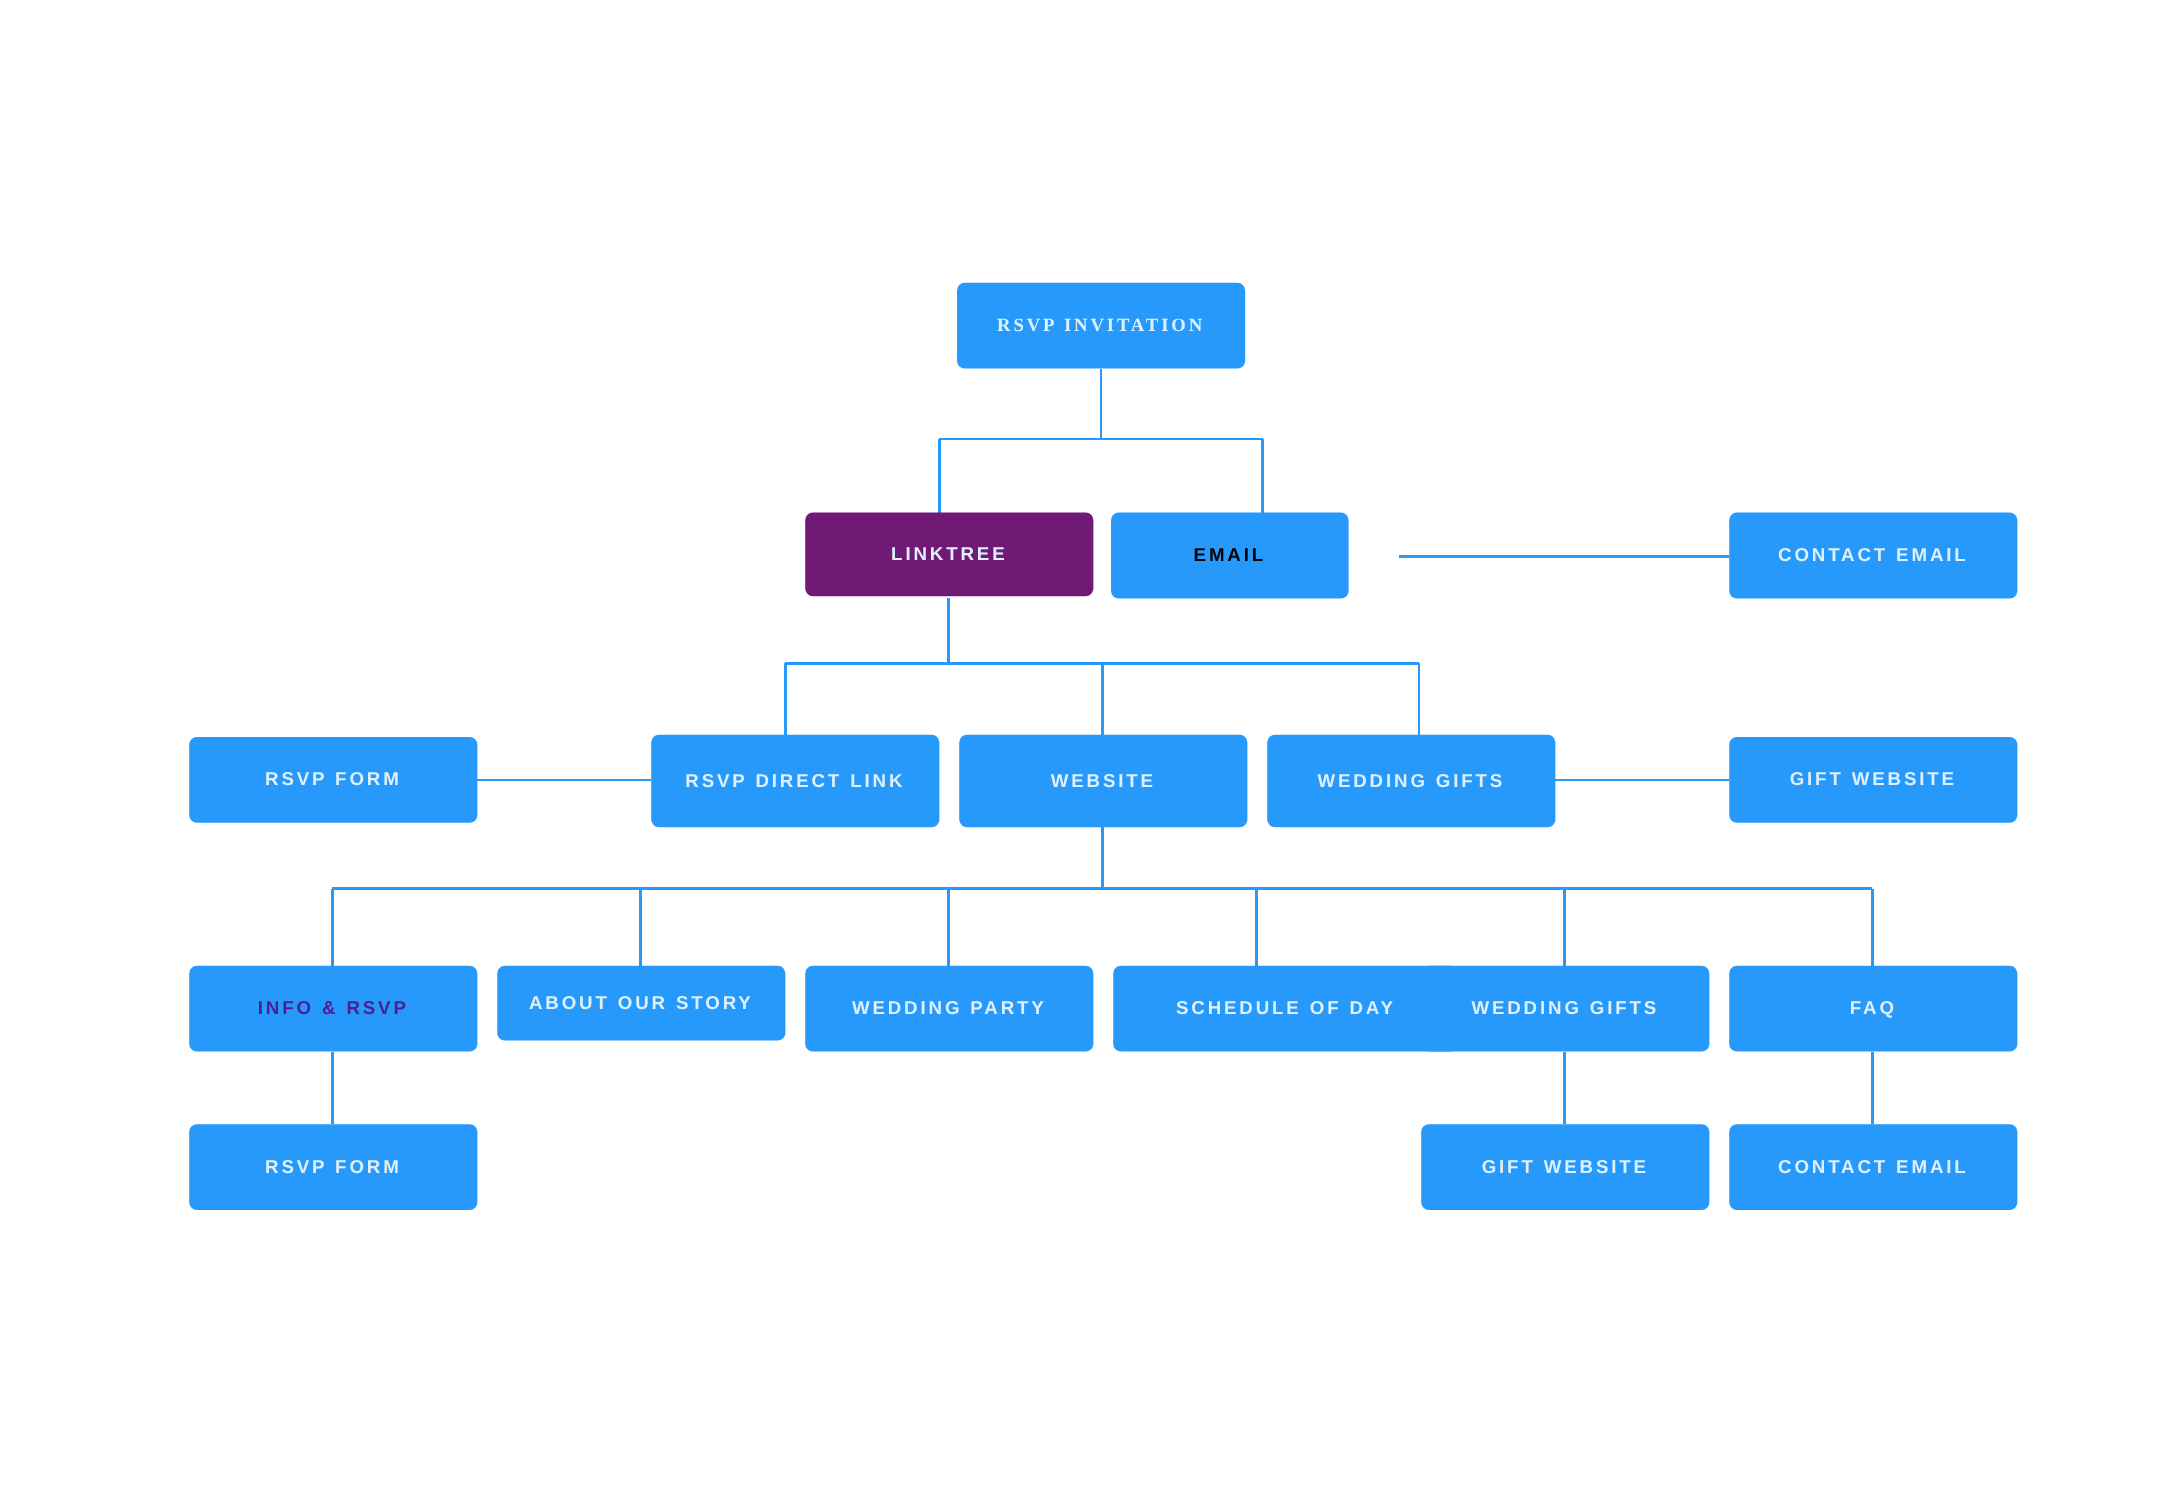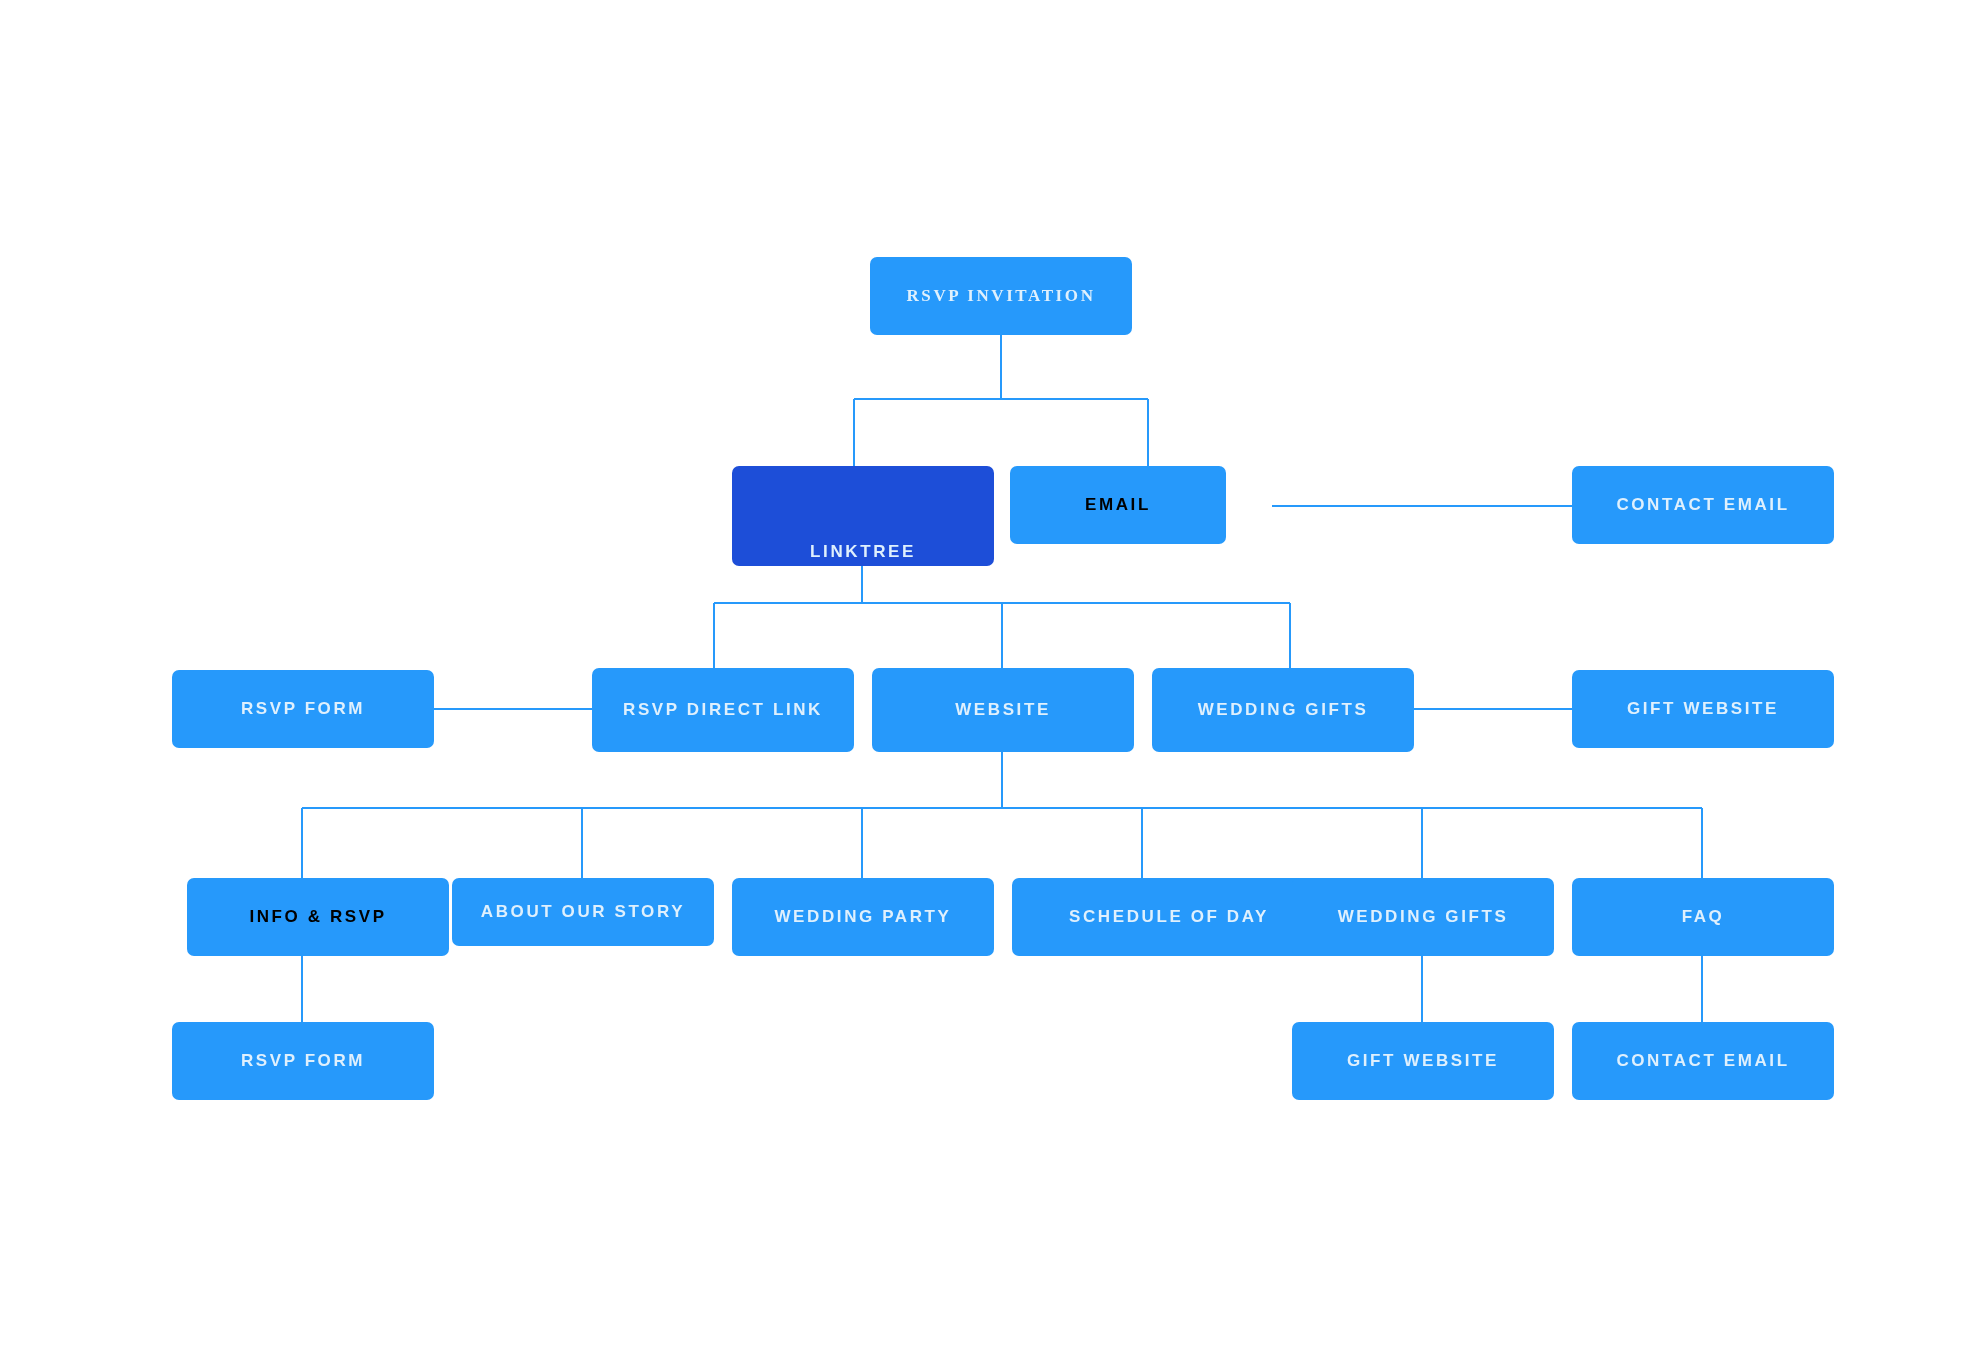--- a/index.html
+++ b/index.html
@@ -75,21 +75,21 @@
       <line x1="1422" x2="1422" y1="808" y2="878" stroke="#2699fb" stroke-width="2.4" shape-rendering="crispEdges"></line>
       <line x1="1702" x2="1702" y1="808" y2="878" stroke="#2699fb" stroke-width="2.4" shape-rendering="crispEdges"></line>
       <line x1="302" x2="302" y1="956" y2="1022" stroke="#2699fb" stroke-width="2.4" shape-rendering="crispEdges"></line>
       <line x1="1422" x2="1422" y1="956" y2="1022" stroke="#2699fb" stroke-width="2.4" shape-rendering="crispEdges"></line>
       <line x1="1702" x2="1702" y1="956" y2="1022" stroke="#2699fb" stroke-width="2.4" shape-rendering="crispEdges"></line>
     </svg>
   <div id="nodes-layer">
       <div class="node" style="left: 870px; top: 257px; width: 262px; height: 78px; background: rgb(38, 153, 251); color: rgb(223, 240, 253); font-family: Liberation Serif, serif;">
         <span>RSVP INVITATION</span>
       </div>
-      <div class="node" style="left: 732px; top: 466px; width: 262px; height: 100px; background: #1d4ed8; color: rgb(223, 240, 253); align-items: flex-end;">
+      <div class="node" style="left: 732px; top: 466px; width: 262px; height: 76px; background: #701a75; color: rgb(223, 240, 253);">
         <span>LINKTREE</span>
       </div>
       <div class="node" style="left: 1010px; top: 466px; width: 216px; height: 78px; background: rgb(38, 153, 251); color: #000000;">
         <span>EMAIL</span>
       </div>
       <div class="node" style="left: 1572px; top: 466px; width: 262px; height: 78px; background: rgb(38, 153, 251); color: rgb(223, 240, 253);">
         <span>CONTACT EMAIL</span>
       </div>
       <div class="node" style="left: 172px; top: 670px; width: 262px; height: 78px; background: rgb(38, 153, 251); color: rgb(223, 240, 253);">
         <span>RSVP FORM</span>
@@ -99,21 +99,21 @@
       </div>
       <div class="node" style="left: 872px; top: 668px; width: 262px; height: 84px; background: rgb(38, 153, 251); color: rgb(223, 240, 253);">
         <span>WEBSITE</span>
       </div>
       <div class="node" style="left: 1152px; top: 668px; width: 262px; height: 84px; background: rgb(38, 153, 251); color: rgb(223, 240, 253);">
         <span>WEDDING GIFTS</span>
       </div>
       <div class="node" style="left: 1572px; top: 670px; width: 262px; height: 78px; background: rgb(38, 153, 251); color: rgb(223, 240, 253);">
         <span>GIFT WEBSITE</span>
       </div>
-      <div class="node" style="left: 187px; top: 878px; width: 262px; height: 78px; background: rgb(38, 153, 251); color: #000000;">
+      <div class="node" style="left: 172px; top: 878px; width: 262px; height: 78px; background: rgb(38, 153, 251); color: #4c1d95;">
         <span>INFO &amp; RSVP</span>
       </div>
       <div class="node" style="left: 452px; top: 878px; width: 262px; height: 68px; background: rgb(38, 153, 251); color: rgb(223, 240, 253);">
         <span>ABOUT OUR STORY</span>
       </div>
       <div class="node" style="left: 732px; top: 878px; width: 262px; height: 78px; background: rgb(38, 153, 251); color: rgb(223, 240, 253); text-align: right;">
         <span>WEDDING PARTY</span>
       </div>
       <div class="node" style="left: 1012px; top: 878px; width: 314px; height: 78px; background: rgb(38, 153, 251); color: rgb(223, 240, 253);">
         <span>SCHEDULE OF DAY</span>

